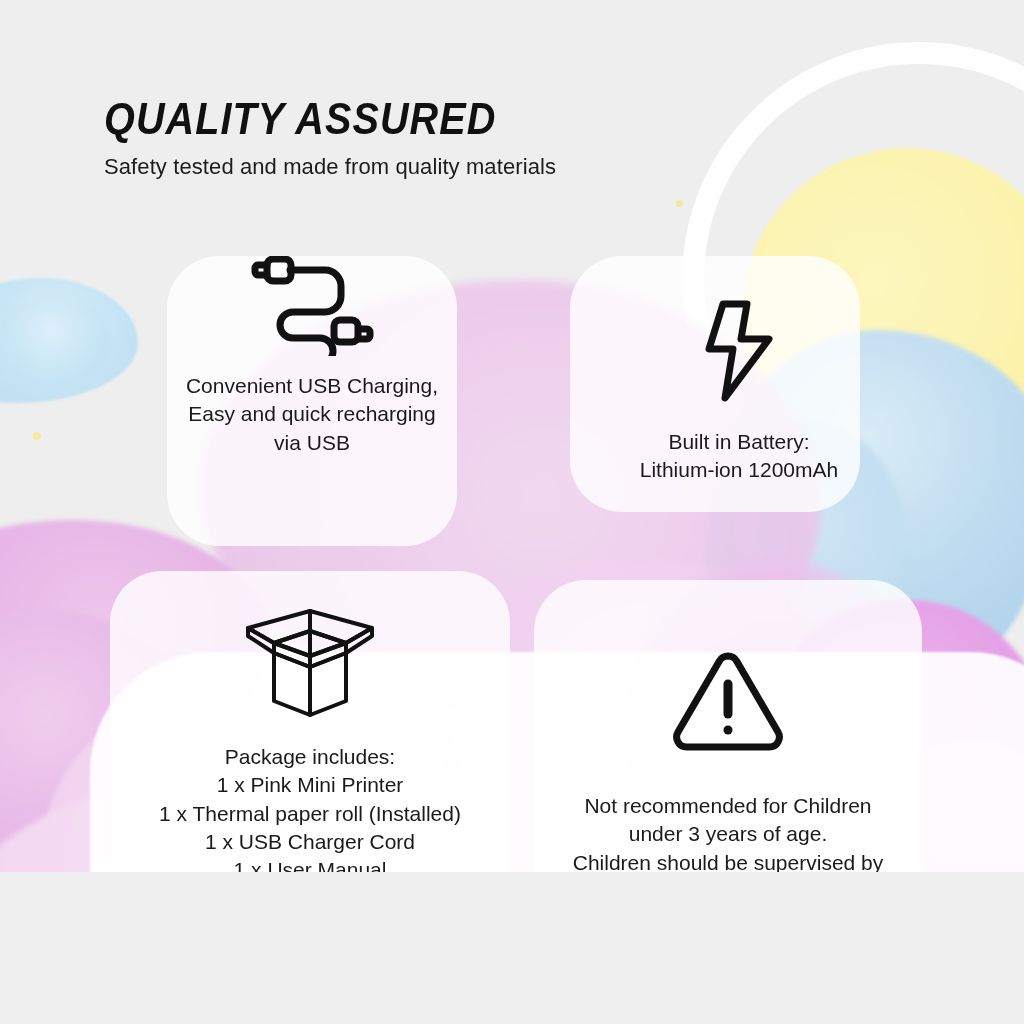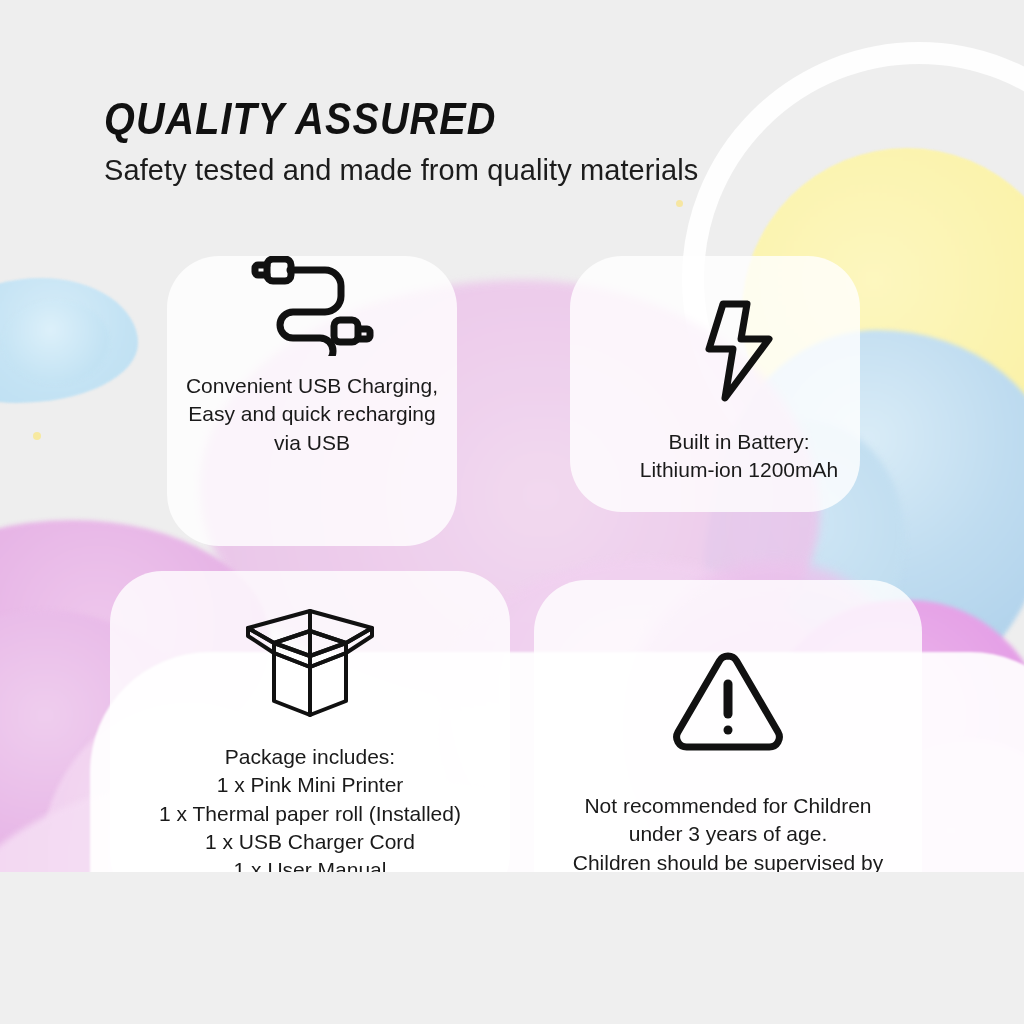--- a/index.html
+++ b/index.html
@@ -179,21 +179,21 @@
     font-size: 44px;
     letter-spacing: 1.2px;
     color: #111111;
     transform: scaleX(.90);
     transform-origin: left center;
     margin: 0;
     line-height: 1.05;
   }
   .subtitle {
     margin: 12px 0 0 0;
-    font-size: 29px;
+    font-size: 22px;
     color: #1c1c1c;
     font-weight: 400;
     letter-spacing: .1px;
   }
 
   
   .card {
     position: absolute;
     background: rgba(255,255,255,.80);
     border-radius: 52px;

